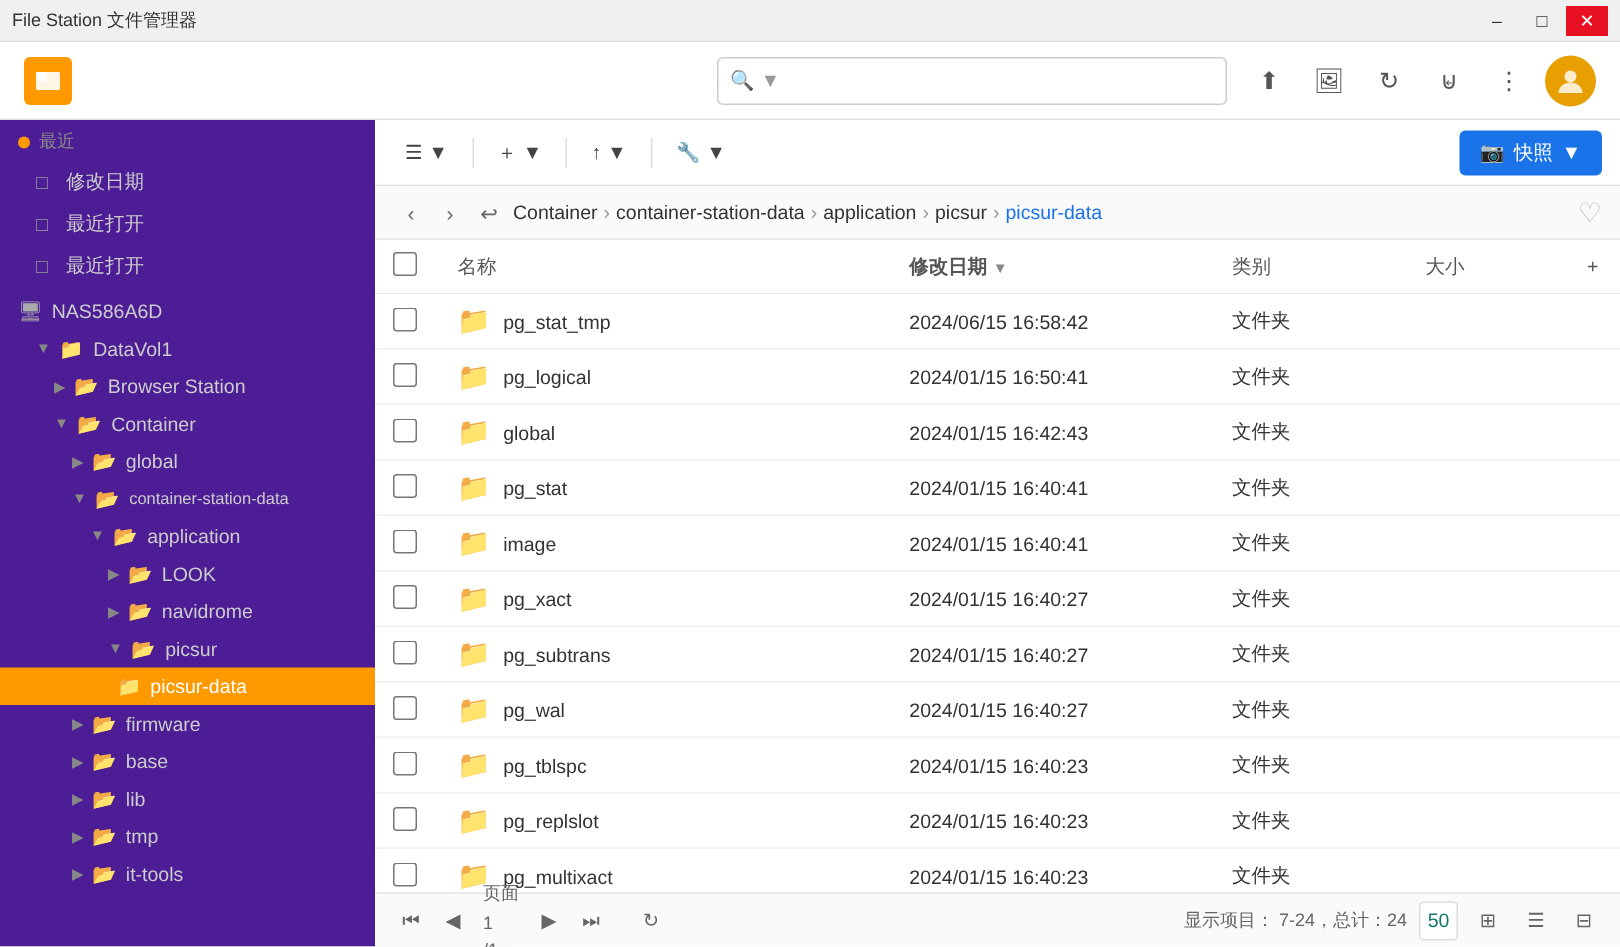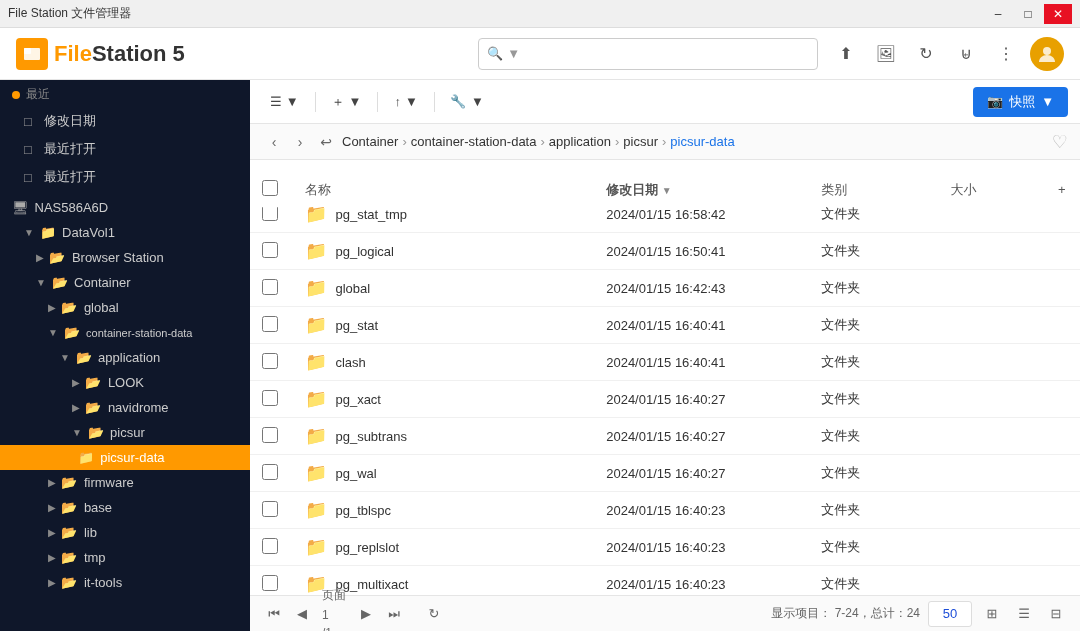--- a/index.html
+++ b/index.html
@@ -63,21 +63,21 @@
       background: #e8a000; display: flex; align-items: center; justify-content: center;
       color: #fff; font-size: 16px; cursor: pointer;
     }
 
     
     .main { display: flex; height: calc(631px - 28px - 52px); }
 
     
     .sidebar {
       width: 250px; min-width: 250px;
-      background: #0f172a;
+      background: #4c1d95;
       color: #ccc;
       font-size: 13px;
       overflow-y: auto;
       overflow-x: hidden;
     }
     .sidebar-section-header {
       padding: 6px 12px 4px;
       color: #888; font-size: 12px;
       display: flex; align-items: center; gap: 6px;
     }
@@ -143,21 +143,21 @@
     }
     .breadcrumb-path { display: flex; align-items: center; gap: 4px; font-size: 13px; color: #333; }
     .breadcrumb-sep { color: #999; }
     .breadcrumb-current { color: #1a73e8; font-weight: 500; }
     .breadcrumb-fav { margin-left: auto; color: #bbb; cursor: pointer; font-size: 18px; }
 
     
     .file-table { flex: 1; overflow-y: auto; }
     table { width: 100%; border-collapse: collapse; }
     thead th {
-      position: sticky; top: 12px; background: #fff;
+      position: sticky; top: 0; background: #fff;
       padding: 8px 12px; text-align: left;
       border-bottom: 1px solid #e5e5e5;
       font-weight: 500; color: #555; font-size: 13px;
       white-space: nowrap;
     }
     thead th:first-child { width: 40px; }
     .col-name { width: 280px; }
     .col-date { width: 200px; font-weight: bold; }
     .col-type { width: 120px; }
     .col-size { width: 100px; }
@@ -179,24 +179,24 @@
     .page-nav { display: flex; align-items: center; gap: 4px; }
     .page-btn {
       width: 24px; height: 24px;
       display: flex; align-items: center; justify-content: center;
       cursor: pointer; color: #666; border: none; background: transparent;
       border-radius: 3px; font-size: 13px;
     }
     .page-info { display: flex; align-items: flex-start; gap: 4px; flex-direction: column; }
     .status-right { margin-left: auto; display: flex; align-items: center; gap: 8px; }
     .view-btn {
-      width: 44px; height: 26px;
+      width: 26px; height: 26px;
       display: flex; align-items: center; justify-content: center;
       cursor: pointer; border: 1px solid #ddd; border-radius: 3px;
-      background: #fff; font-size: 13px; color: #1d4ed8;
+      background: #fff; font-size: 13px; color: #0f766e;
     }
 
     
     .sort-arrow { font-size: 10px; color: #888; }
 
     .sidebar::-webkit-scrollbar { width: 4px; }
     .sidebar::-webkit-scrollbar-track { background: #2d2d2d; }
     .sidebar::-webkit-scrollbar-thumb { background: #555; border-radius: 2px; }
   </style>
 </head>
@@ -211,23 +211,20 @@
   </div>
 </div>
 
 <div class="header">
   <div class="logo">
     <div class="logo-icon">
       <svg width="20" height="20" viewBox="0 0 20 20" fill="none">
         <rect x="2" y="4" width="16" height="12" rx="1" fill="white" opacity="0.9"></rect>
         <rect x="2" y="4" width="7" height="6" rx="1" fill="white"></rect>
       </svg>
-    </div>
-    <div class="logo-text">
-      <span class="file">File</span><span class="station">Station 5</span>
     </div>
   </div>
 
   <div class="search-bar">
     <span style="color:#999;margin-right:4px;">🔍</span>
     <span style="color:#999;cursor:pointer;">▼</span>
   </div>
 
   <div class="header-actions">
     <button class="header-icon-btn">⬆</button>
@@ -437,21 +434,21 @@
         </thead>
         <tbody id="file-tbody">
         <tr>
     <td><input type="checkbox" class="checkbox" style=""></td>
     <td>
       <div class="folder-cell">
         <span class="folder-cell-icon">📁</span>
         <span>pg_stat_tmp</span>
       </div>
     </td>
-    <td>2024/01/15 16:58:42</td>
+    <td>2024/06/15 16:58:42</td>
     <td>文件夹</td>
     <td></td>
     <td></td>
   </tr>
             <tr>
     <td><input type="checkbox" class="checkbox" style=""></td>
     <td>
       <div class="folder-cell">
         <span class="folder-cell-icon">📁</span>
         <span>pg_logical</span>
@@ -486,21 +483,21 @@
     <td>2024/01/15 16:40:41</td>
     <td>文件夹</td>
     <td></td>
     <td></td>
   </tr>
             <tr>
     <td><input type="checkbox" class="checkbox" style=""></td>
     <td>
       <div class="folder-cell">
         <span class="folder-cell-icon">📁</span>
-        <span>clash</span>
+        <span>image</span>
       </div>
     </td>
     <td>2024/01/15 16:40:41</td>
     <td>文件夹</td>
     <td></td>
     <td></td>
   </tr>
             <tr>
     <td><input type="checkbox" class="checkbox" style=""></td>
     <td>

